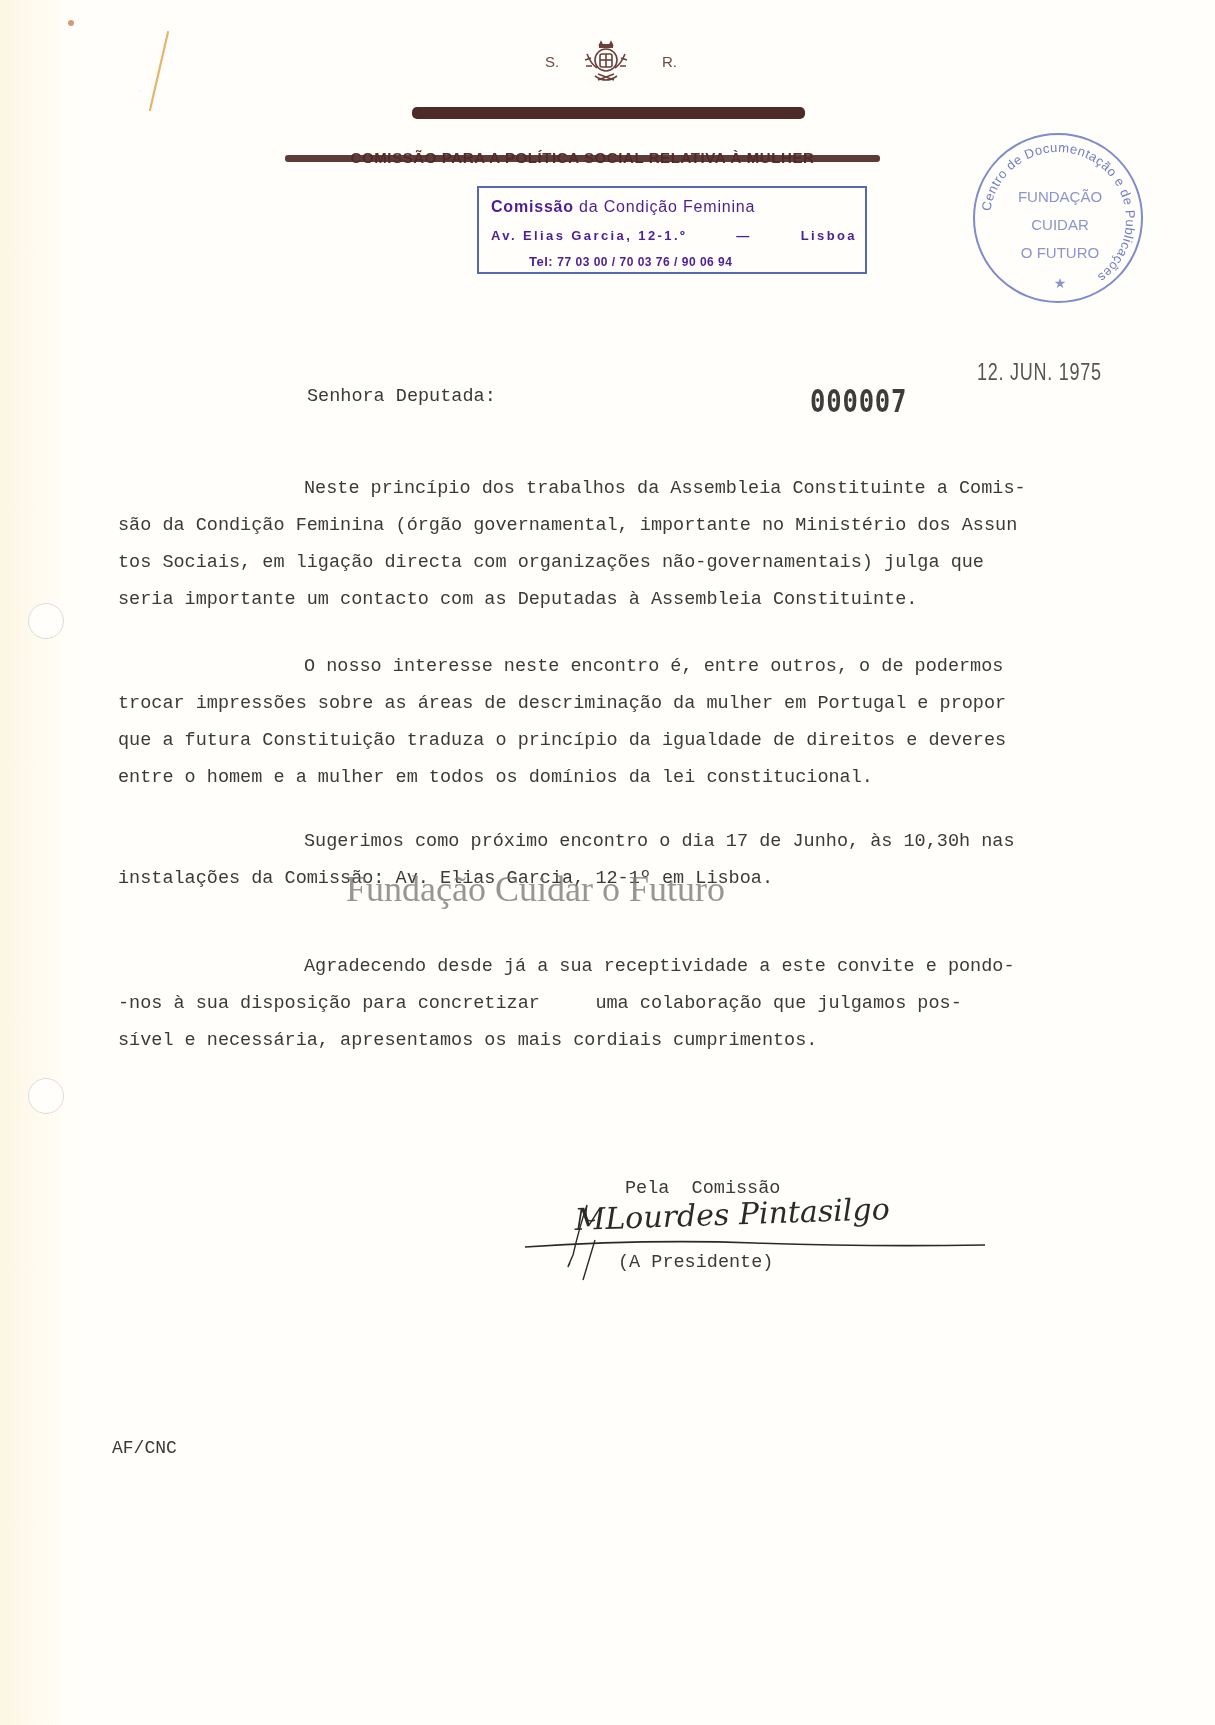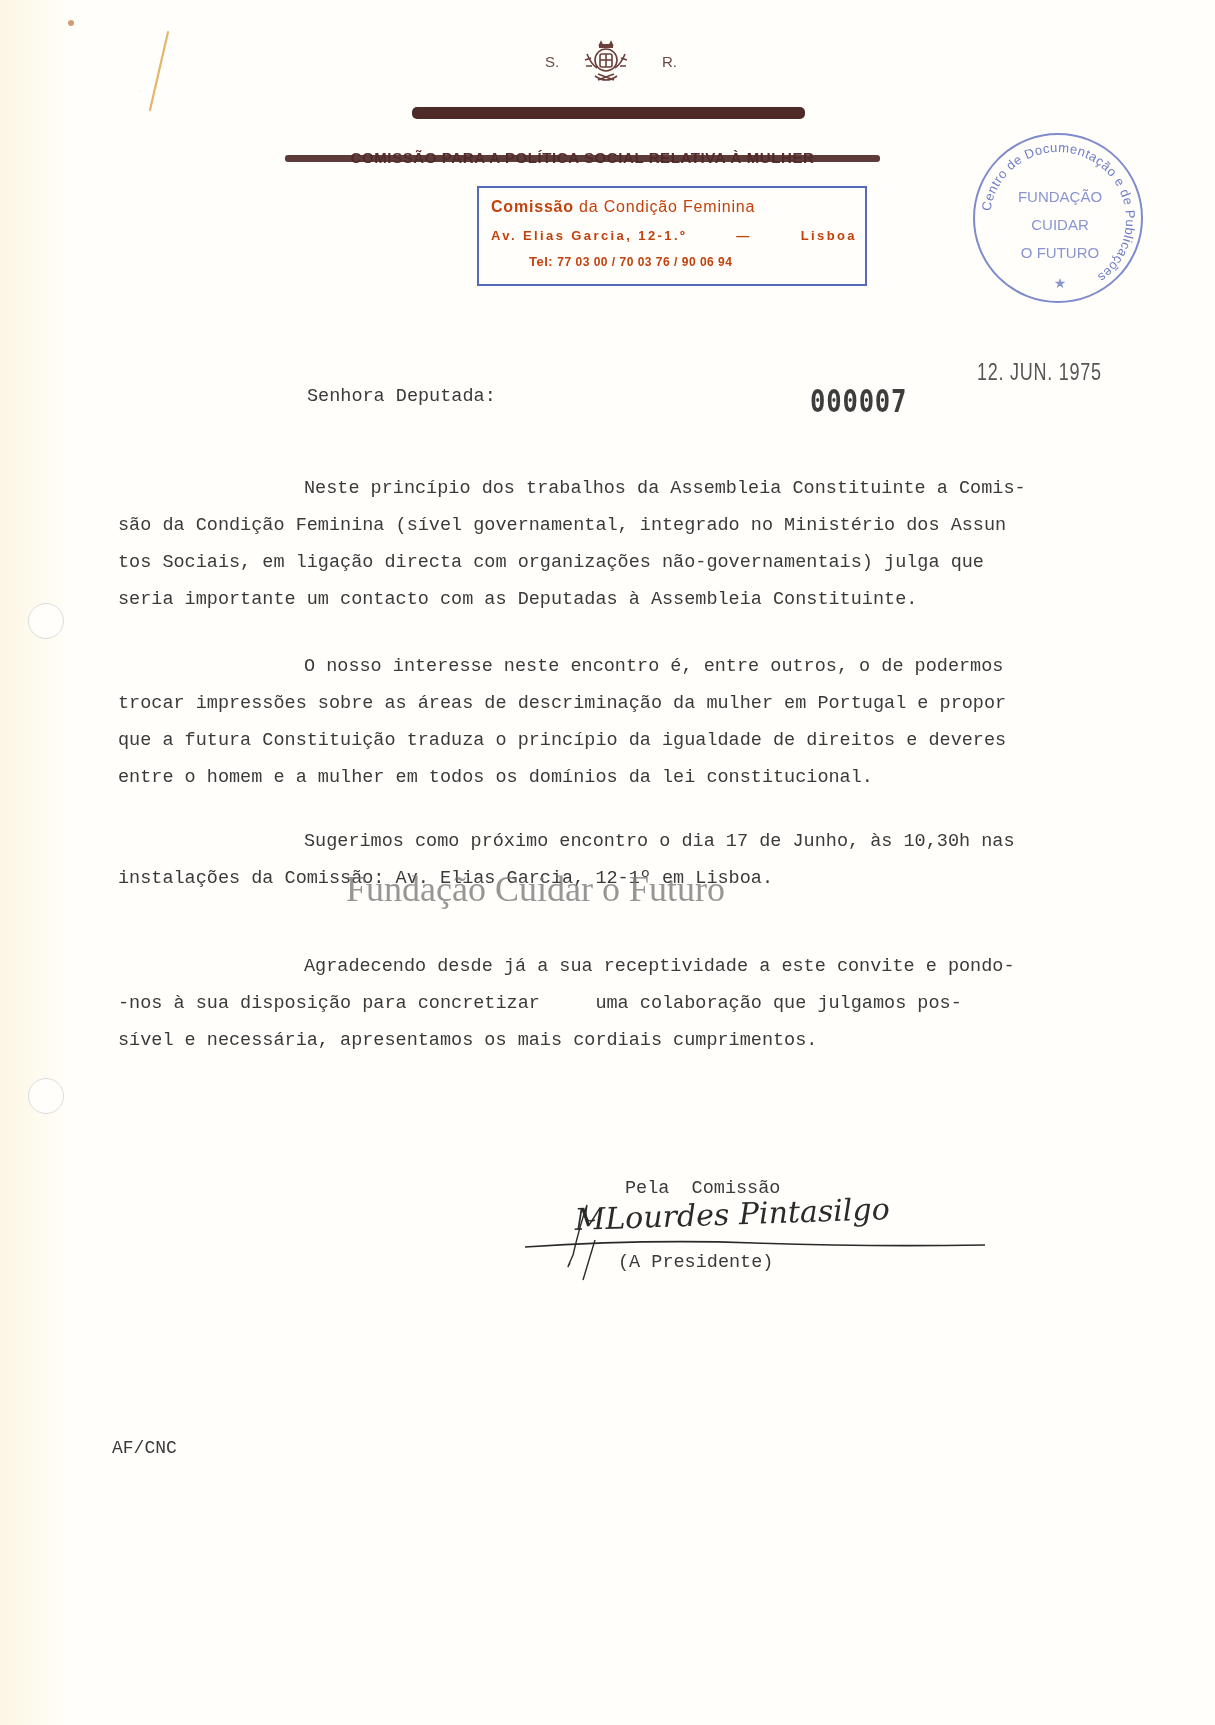--- a/index.html
+++ b/index.html
@@ -29,23 +29,23 @@
     font-size: 15px; letter-spacing: 0.6px; color: #5a2e2c; line-height: 16px;
     text-align: center; overflow: hidden;
   }
   .bar2::after {
     content: ""; position: absolute; left: 0; right: 0; top: 5px; height: 7px;
     background: #4e2a28; border-radius: 3px; opacity: 0.92;
   }
 
   
   .stamp-box {
-    left: 477px; top: 186px; width: 390px; height: 100px;
+    left: 477px; top: 186px; width: 390px; height: 88px;
     border: 2px solid #5569b5; box-sizing: border-box;
-    color: #c2410c; font-family: "Liberation Sans", sans-serif;
+    color: #4c1d95; font-family: "Liberation Sans", sans-serif;
   }
   .stamp-box .l1 { position: absolute; left: 12px; top: 10px; font-size: 16px; letter-spacing: 0.8px; }
   .stamp-box .l1 b { font-weight: bold; }
   .stamp-box .l2 { position: absolute; left: 12px; top: 40px; font-size: 13px; letter-spacing: 2.4px; font-weight: bold; width: 366px; display:flex; justify-content: space-between;}
   .stamp-box .l3 { position: absolute; left: 50px; top: 66px; font-size: 13px; font-weight: bold; letter-spacing: 0.5px; }
 
   
   .round-stamp { left: 968px; top: 130px; width: 180px; height: 180px; }
 
   
@@ -140,21 +140,21 @@
   <text x="92" y="158" text-anchor="middle" font-family="DejaVu Sans, sans-serif" font-size="14" fill="#8a95cf">★</text>
 </svg>
 
 <div class="abs date-stamp">12. JUN. 1975</div>
 <div class="abs doc-number">000007</div>
 
 <div class="abs salutation">Senhora Deputada:</div>
 
 <div class="para" style="top:470px;">
   <div class="indent">Neste princípio dos trabalhos da Assembleia Constituinte a Comis-</div>
-  <div>são da Condição Feminina (sível governamental, integrado no Ministério dos Assun</div>
+  <div>são da Condição Feminina (órgão governamental, importante no Ministério dos Assun</div>
   <div>tos Sociais, em ligação directa com organizações não-governamentais) julga que</div>
   <div>seria importante um contacto com as Deputadas à Assembleia Constituinte.</div>
 </div>
 
 <div class="para" style="top:648px;">
   <div class="indent">O nosso interesse neste encontro é, entre outros, o de podermos</div>
   <div>trocar impressões sobre as áreas de descriminação da mulher em Portugal e propor</div>
   <div>que a futura Constituição traduza o princípio da igualdade de direitos e deveres</div>
   <div>entre o homem e a mulher em todos os domínios da lei constitucional.</div>
 </div>

